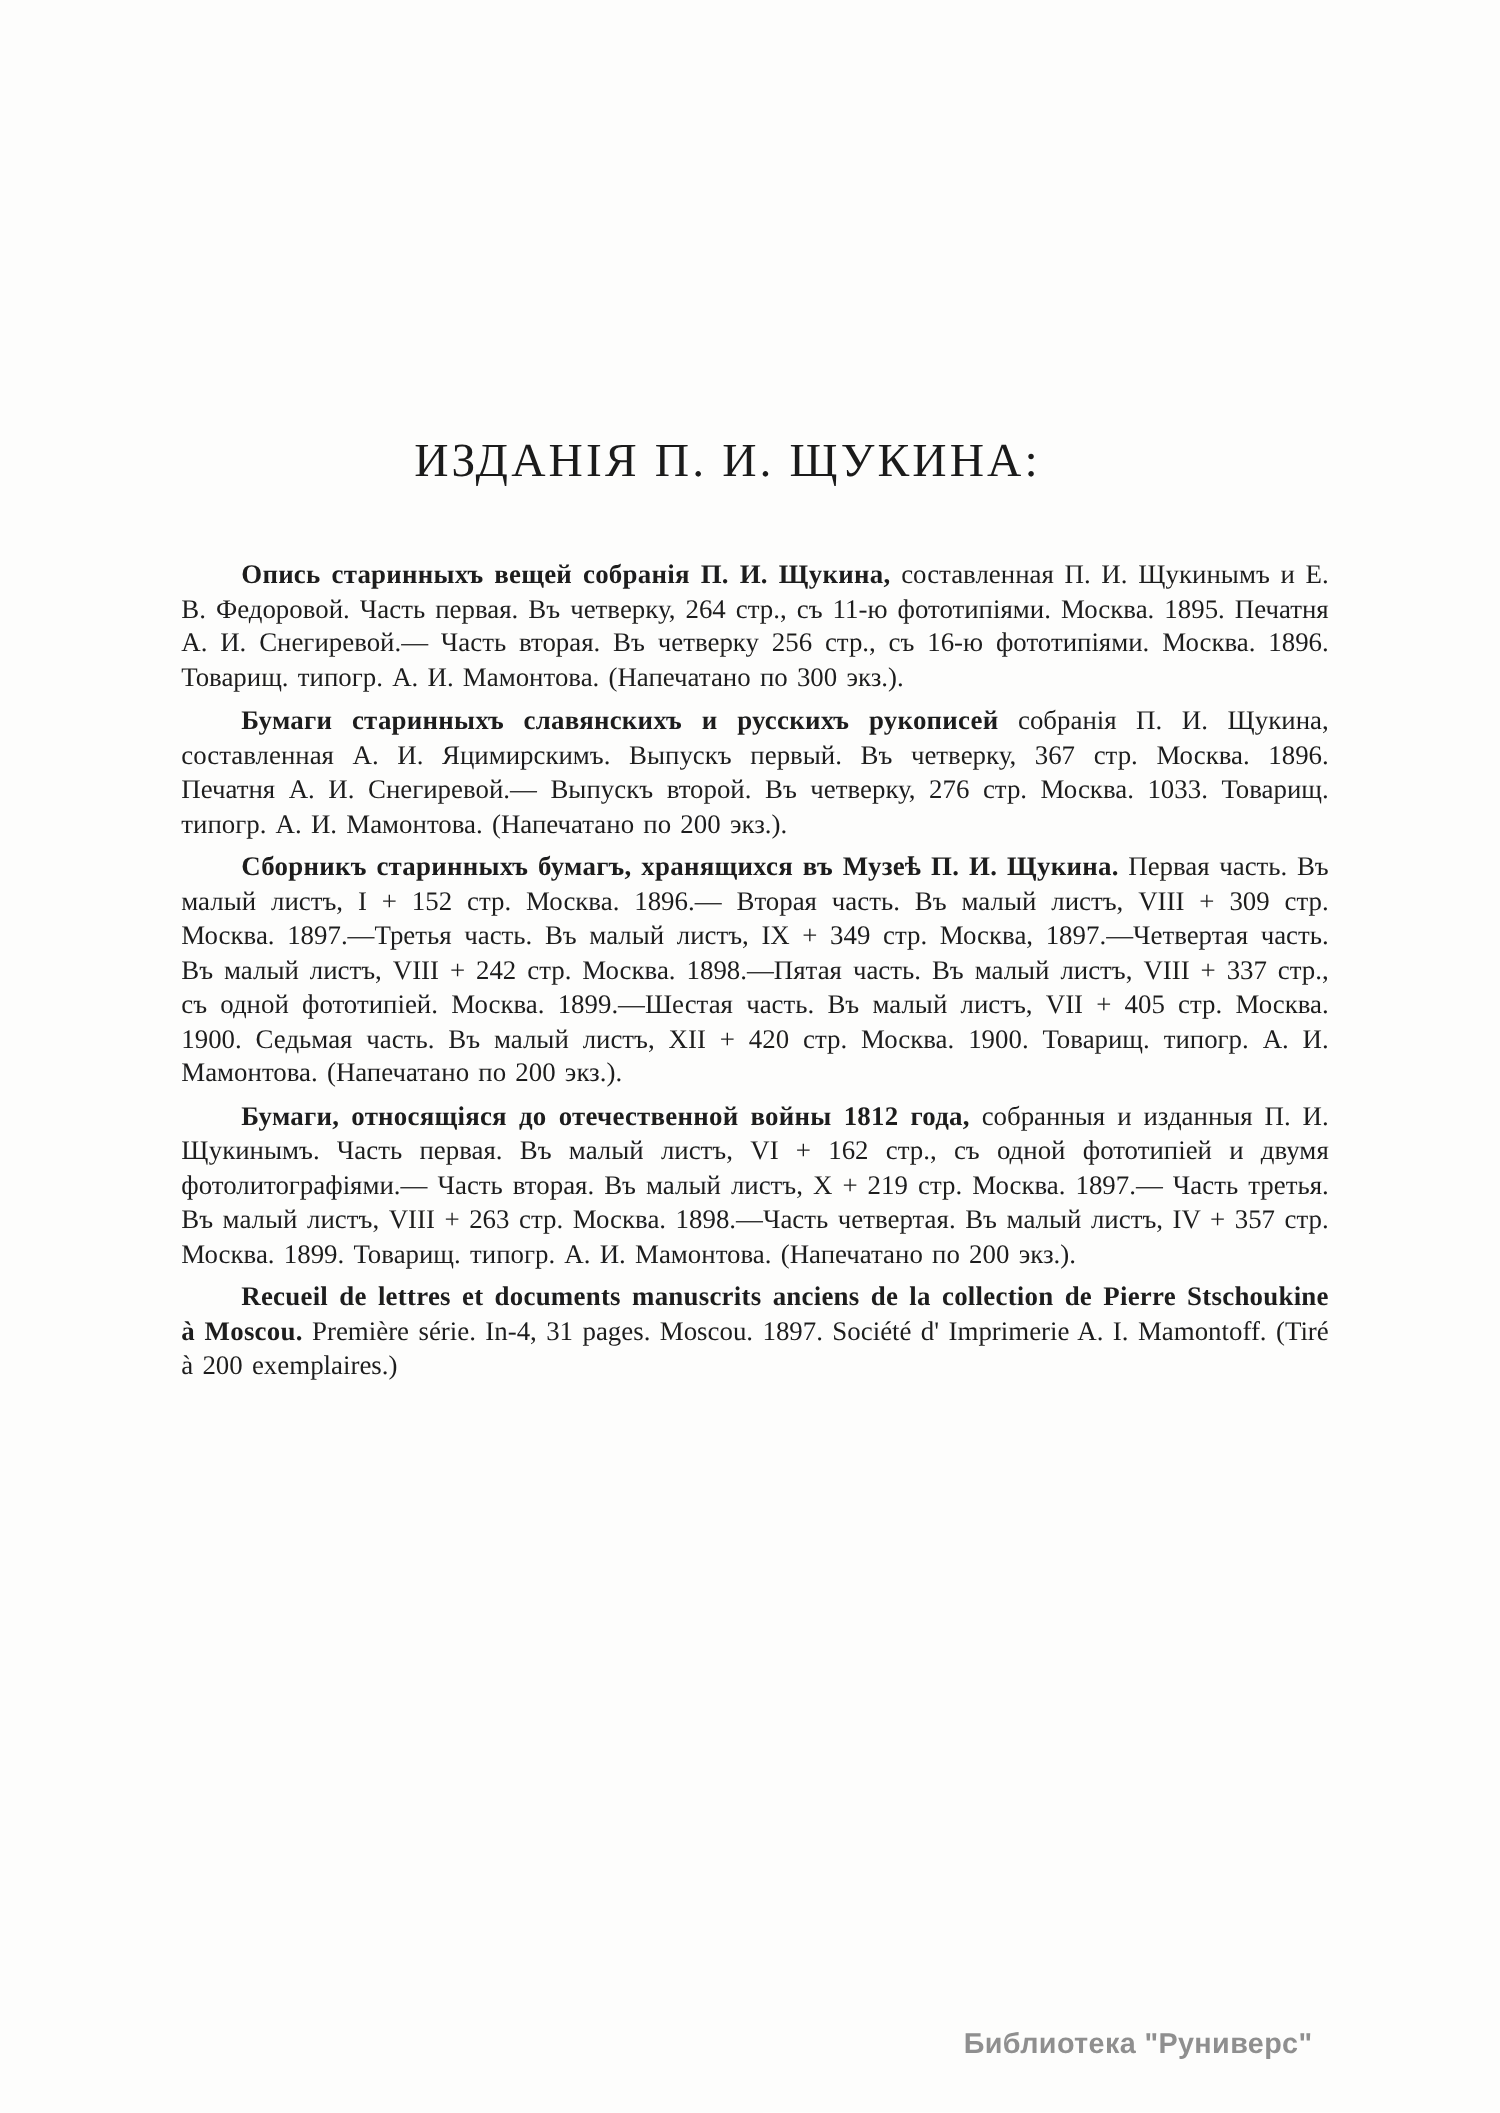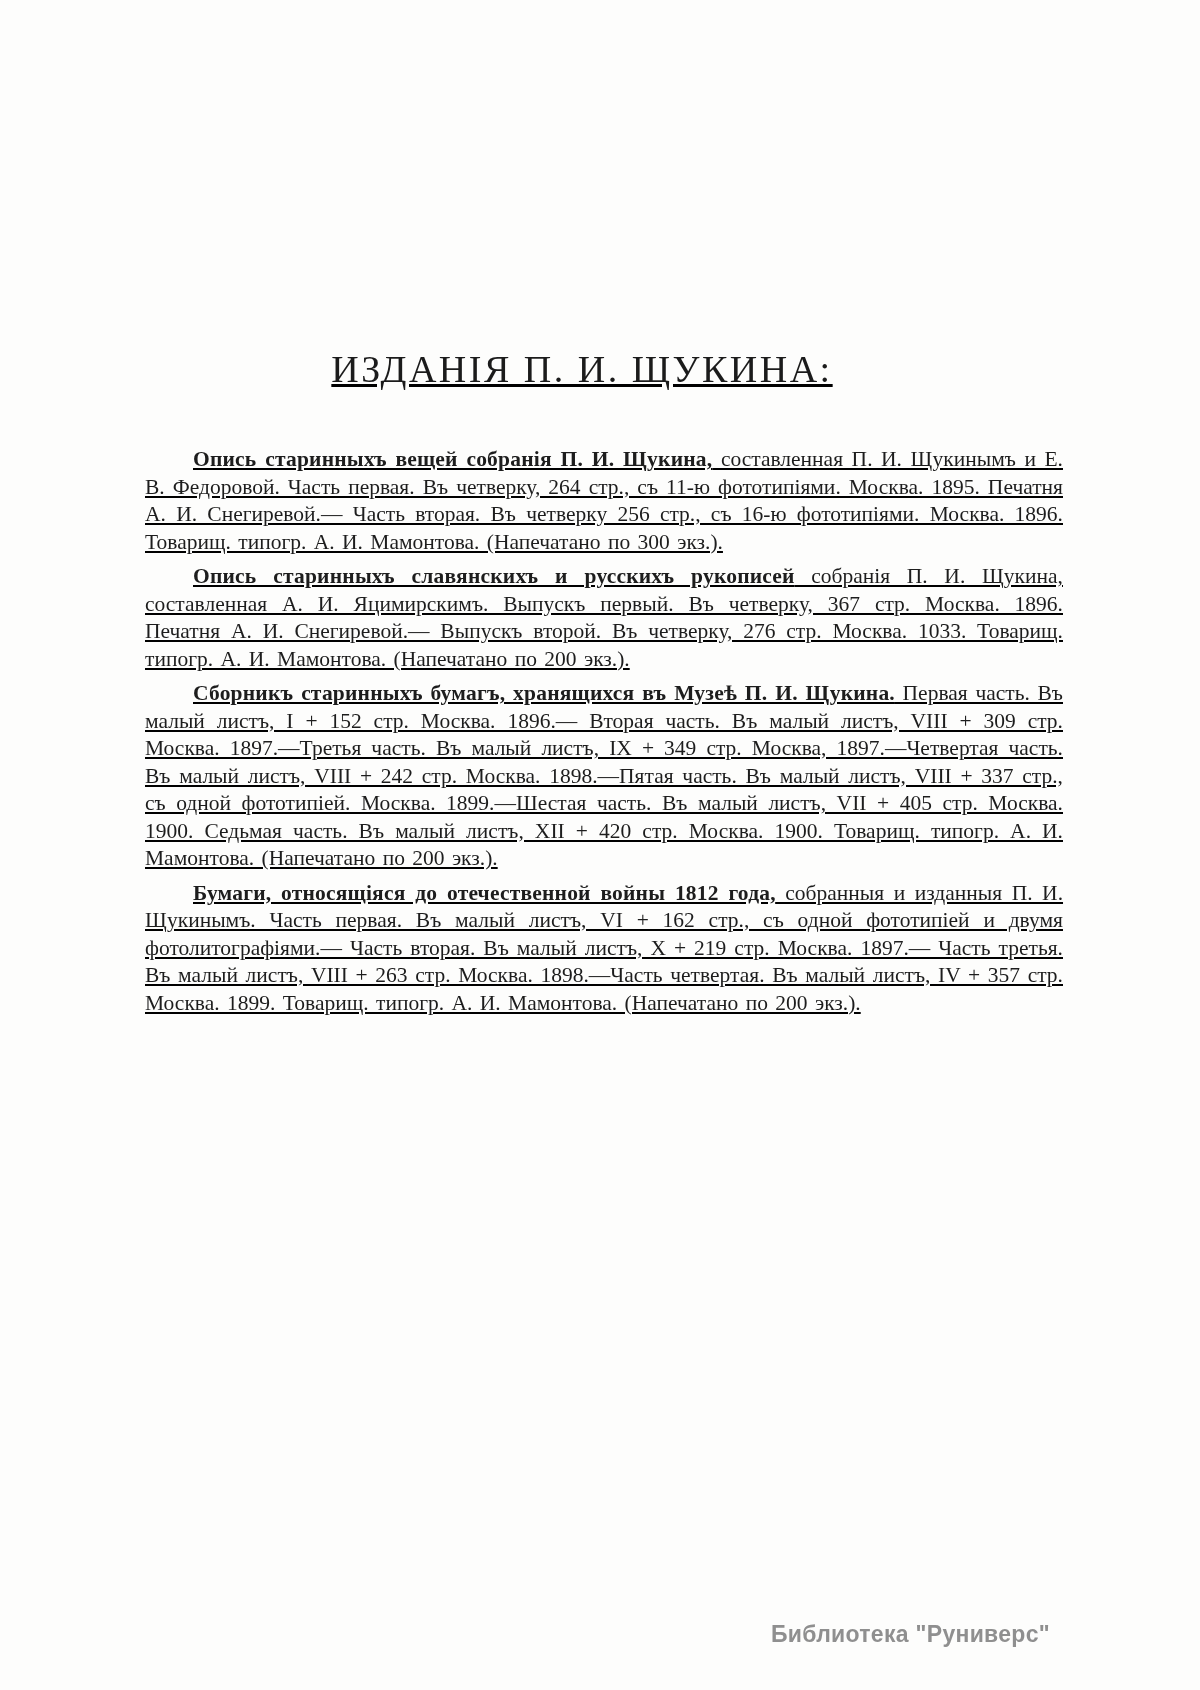--- a/index.html
+++ b/index.html
@@ -15,21 +15,20 @@
     width: 1200px;
     height: 1690px;
     background: #fdfdfc;
     overflow: hidden;
   }
   .content {
     position: absolute;
     left: 145px;
     top: 350px;
     width: 918px;
-    text-decoration: underline;
   }
   .doc-title {
     margin: 0;
     font-size: 38px;
     font-weight: 400;
     letter-spacing: 2.5px;
     text-align: center;
     color: #1b1b1b;
     line-height: 1;
     white-space: nowrap;
@@ -66,19 +65,20 @@
   }
 </style>
 </head>
 <body>
 
 <div class="page">
   <div class="content">
     <h1 class="doc-title">ИЗДАНІЯ П. И. ЩУКИНА:</h1>
     <div class="entries">
       <p class="entry"><span class="lead">Опись старинныхъ вещей собранія П. И. Щукина,</span><span> составленная П. И. Щукинымъ и Е. В. Федоровой. Часть первая. Въ четверку, 264 стр., съ 11-ю фототипіями. Москва. 1895. Печатня А. И. Снегиревой.— Часть вторая. Въ четверку 256 стр., съ 16-ю фототипіями. Москва. 1896. Товарищ. типогр. А. И. Мамонтова. (Напечатано по 300 экз.).</span></p>
-      <p class="entry"><span class="lead">Опись старинныхъ славянскихъ и русскихъ рукописей</span><span> собранія П. И. Щукина, составленная А. И. Яцимирскимъ. Выпускъ первый. Въ четверку, 367 стр. Москва. 1896. Печатня А. И. Снегиревой.— Выпускъ второй. Въ четверку, 276 стр. Москва. 1033. Товарищ. типогр. А. И. Мамонтова. (Напечатано по 200 экз.).</span></p>
+      <p class="entry"><span class="lead">Бумаги старинныхъ славянскихъ и русскихъ рукописей</span><span> собранія П. И. Щукина, составленная А. И. Яцимирскимъ. Выпускъ первый. Въ четверку, 367 стр. Москва. 1896. Печатня А. И. Снегиревой.— Выпускъ второй. Въ четверку, 276 стр. Москва. 1033. Товарищ. типогр. А. И. Мамонтова. (Напечатано по 200 экз.).</span></p>
       <p class="entry"><span class="lead">Сборникъ старинныхъ бумагъ, хранящихся въ Музеѣ П. И. Щукина.</span><span> Первая часть. Въ малый листъ, I + 152 стр. Москва. 1896.— Вторая часть. Въ малый листъ, VIII + 309 стр. Москва. 1897.—Третья часть. Въ малый листъ, IX + 349 стр. Москва, 1897.—Четвертая часть. Въ малый листъ, VIII + 242 стр. Москва. 1898.—Пятая часть. Въ малый листъ, VIII + 337 стр., съ одной фототипіей. Москва. 1899.—Шестая часть. Въ малый листъ, VII + 405 стр. Москва. 1900. Седьмая часть. Въ малый листъ, XII + 420 стр. Москва. 1900. Товарищ. типогр. А. И. Мамонтова. (Напечатано по 200 экз.).</span></p>
       <p class="entry"><span class="lead">Бумаги, относящіяся до отечественной войны 1812 года,</span><span> собранныя и изданныя П. И. Щукинымъ. Часть первая. Въ малый листъ, VI + 162 стр., съ одной фототипіей и двумя фотолитографіями.— Часть вторая. Въ малый листъ, X + 219 стр. Москва. 1897.— Часть третья. Въ малый листъ, VIII + 263 стр. Москва. 1898.—Часть четвертая. Въ малый листъ, IV + 357 стр. Москва. 1899. Товарищ. типогр. А. И. Мамонтова. (Напечатано по 200 экз.).</span></p>
+      <p class="entry"><span class="lead">Recueil de lettres et documents manuscrits anciens de la collection de Pierre Stschoukine à Moscou.</span><span> Première série. In-4, 31 pages. Moscou. 1897. Société d' Imprimerie A. I. Mamontoff. (Tiré à 200 exemplaires.)</span></p>
     </div>
   </div>
   <div class="watermark">Библиотека "Руниверс"</div>
 </div>
 
 </body></html>

